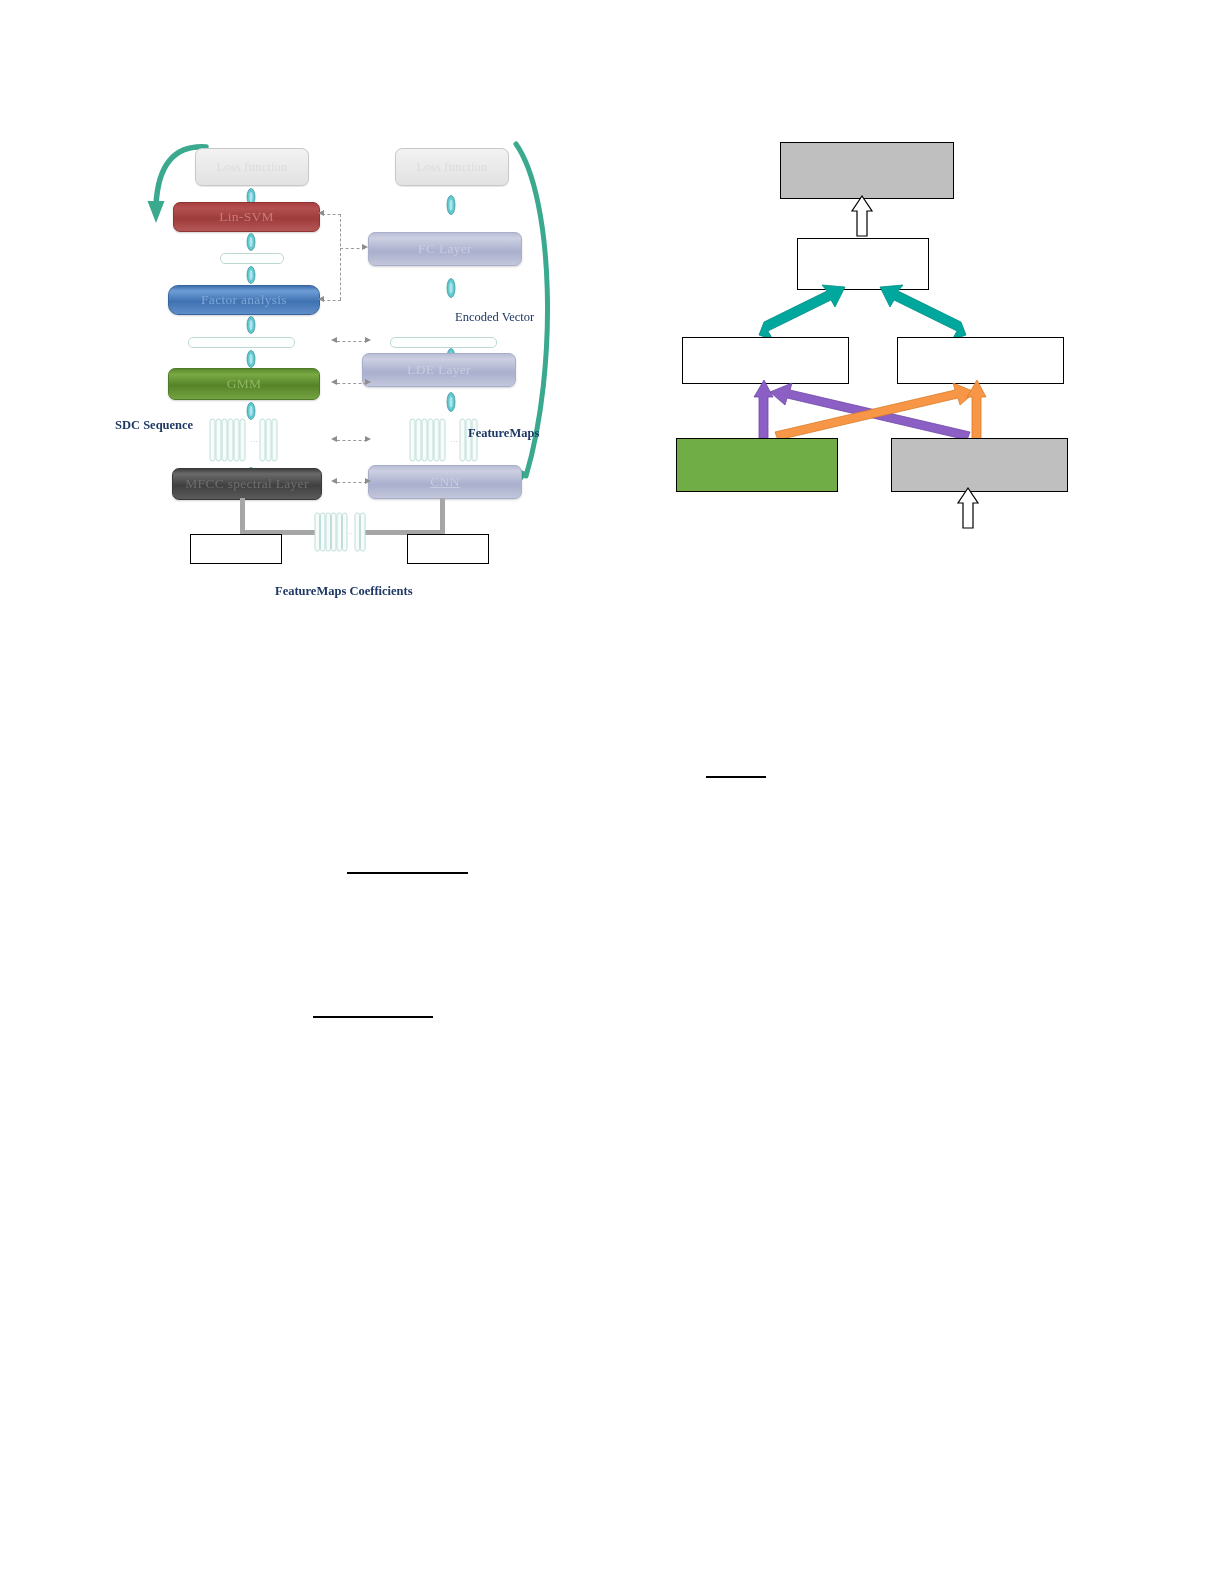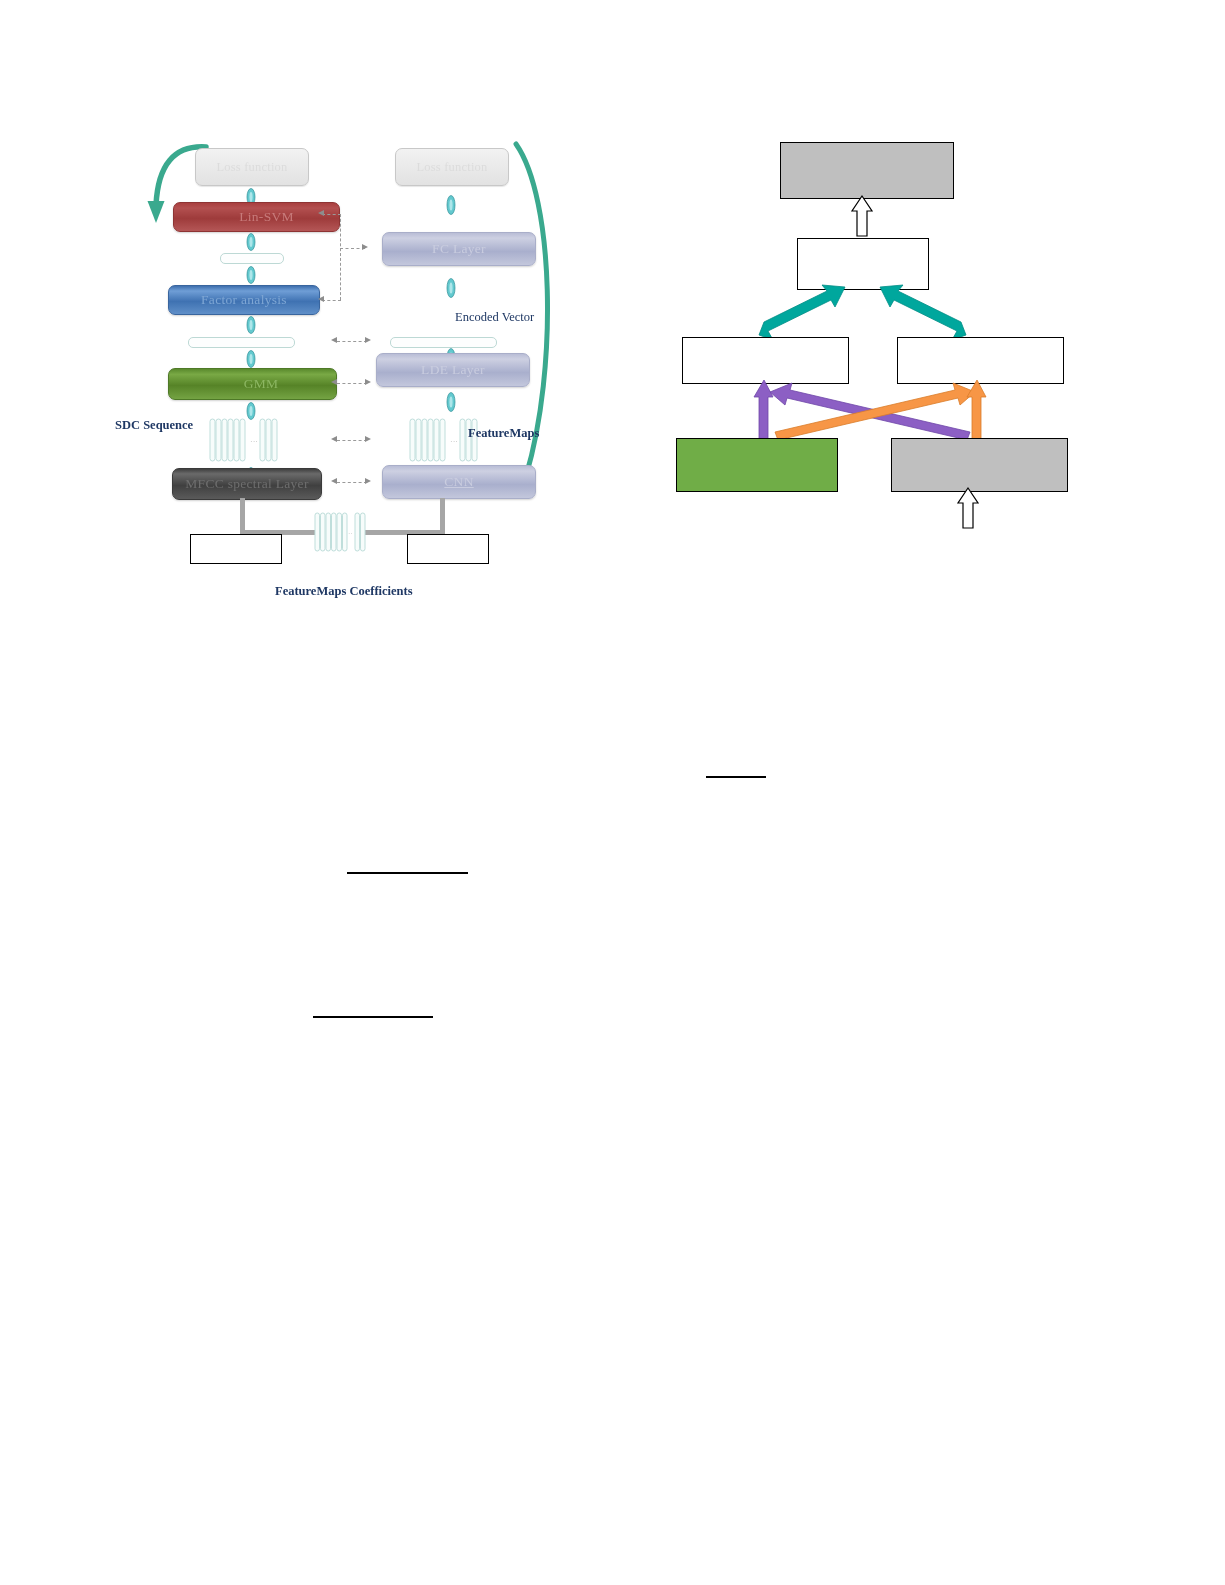--- a/index.html
+++ b/index.html
@@ -24,29 +24,29 @@
     font-size:12.5px;color:#dcdcdc;letter-spacing:.2px;
   }
 
   .layerbox{
     position:absolute;border-radius:7px;
     display:flex;align-items:center;justify-content:center;
     font-size:13.5px;letter-spacing:.3px;
     box-shadow:0 1px 2px rgba(0,0,0,.18);
   }
   .lb-red{background:linear-gradient(#a93f3f,#b35050 18%,#9e3b3b 55%,#b45656);
-          border:1px solid #8e3434;color:#c77a7a;padding-left:20px;}
+          border:1px solid #8e3434;color:#c77a7a;}
   .lb-blue{background:linear-gradient(#3e6fae,#6f9ed6 18%,#3f72b2 55%,#5f8fc8);
            border:1px solid #39659e;color:#7ea6d4;}
   .lb-green{background:linear-gradient(#5a8a2d,#79a945 18%,#568327 55%,#74a343);
             border:1px solid #4e7927;color:#8cb662;}
   .lb-dark{background:linear-gradient(#3f3f3f,#6a6a6a 16%,#404040 55%,#5a5a5a);
            border:1px solid #3a3a3a;color:#6e6e6e;}
   .lb-lav{background:linear-gradient(#b9bdd6,#cdd0e2 16%,#a9afcd 58%,#c3c7dc);
-          border:1px solid #a9aec9;color:#c9ccdf;margin-left:14px;}
+          border:1px solid #a9aec9;color:#c9ccdf;}
 
   
   .pill{position:absolute;height:9px;border-radius:5px;
         background:#fdfefe;border:1px solid #bdd9d5;}
 
   
   .tealdot{position:absolute;width:9px;height:17px;}
   .tealdot svg{display:block;}
 
   
@@ -121,39 +121,39 @@
 
     <div class="pill" style="left:110px;top:123px;width:62px;"></div>
 
     <div class="tealdot" style="left:136px;top:136px;">
       <svg width="10" height="18" viewBox="0 0 10 18">
         <ellipse cx="5" cy="9" rx="4" ry="8.5" fill="#63c9cf" stroke="#2f8f96" stroke-width=".7"></ellipse>
         <ellipse cx="5" cy="9" rx="1.6" ry="5" fill="#bfeef0" opacity=".8"></ellipse>
       </svg>
     </div>
 
-    <div class="layerbox lb-blue" style="left:58px;top:155px;width:150px;height:28px;">Factor analysis</div>
+    <div class="layerbox lb-blue" style="left:58px;top:155px;width:150px;height:28px;border-radius:10px;">Factor analysis</div>
 
     <div class="tealdot" style="left:136px;top:186px;">
       <svg width="10" height="18" viewBox="0 0 10 18">
         <ellipse cx="5" cy="9" rx="4" ry="8.5" fill="#63c9cf" stroke="#2f8f96" stroke-width=".7"></ellipse>
         <ellipse cx="5" cy="9" rx="1.6" ry="5" fill="#bfeef0" opacity=".8"></ellipse>
       </svg>
     </div>
 
     <div class="pill" style="left:78px;top:207px;width:105px;"></div>
 
     <div class="tealdot" style="left:136px;top:220px;">
       <svg width="10" height="18" viewBox="0 0 10 18">
         <ellipse cx="5" cy="9" rx="4" ry="8.5" fill="#63c9cf" stroke="#2f8f96" stroke-width=".7"></ellipse>
         <ellipse cx="5" cy="9" rx="1.6" ry="5" fill="#bfeef0" opacity=".8"></ellipse>
       </svg>
     </div>
 
-    <div class="layerbox lb-green" style="left:58px;top:238px;width:150px;height:30px;padding-left:17px;">GMM</div>
+    <div class="layerbox lb-green" style="left:58px;top:238px;width:150px;height:30px;">GMM</div>
 
     <div class="tealdot" style="left:136px;top:272px;">
       <svg width="10" height="18" viewBox="0 0 10 18">
         <ellipse cx="5" cy="9" rx="4" ry="8.5" fill="#63c9cf" stroke="#2f8f96" stroke-width=".7"></ellipse>
         <ellipse cx="5" cy="9" rx="1.6" ry="5" fill="#bfeef0" opacity=".8"></ellipse>
       </svg>
     </div>
 
     <svg class="comb" style="left:100px;top:288px;" width="82" height="46">
       <g fill="#f7fcfb" stroke="#bfdedb" stroke-width="1">

